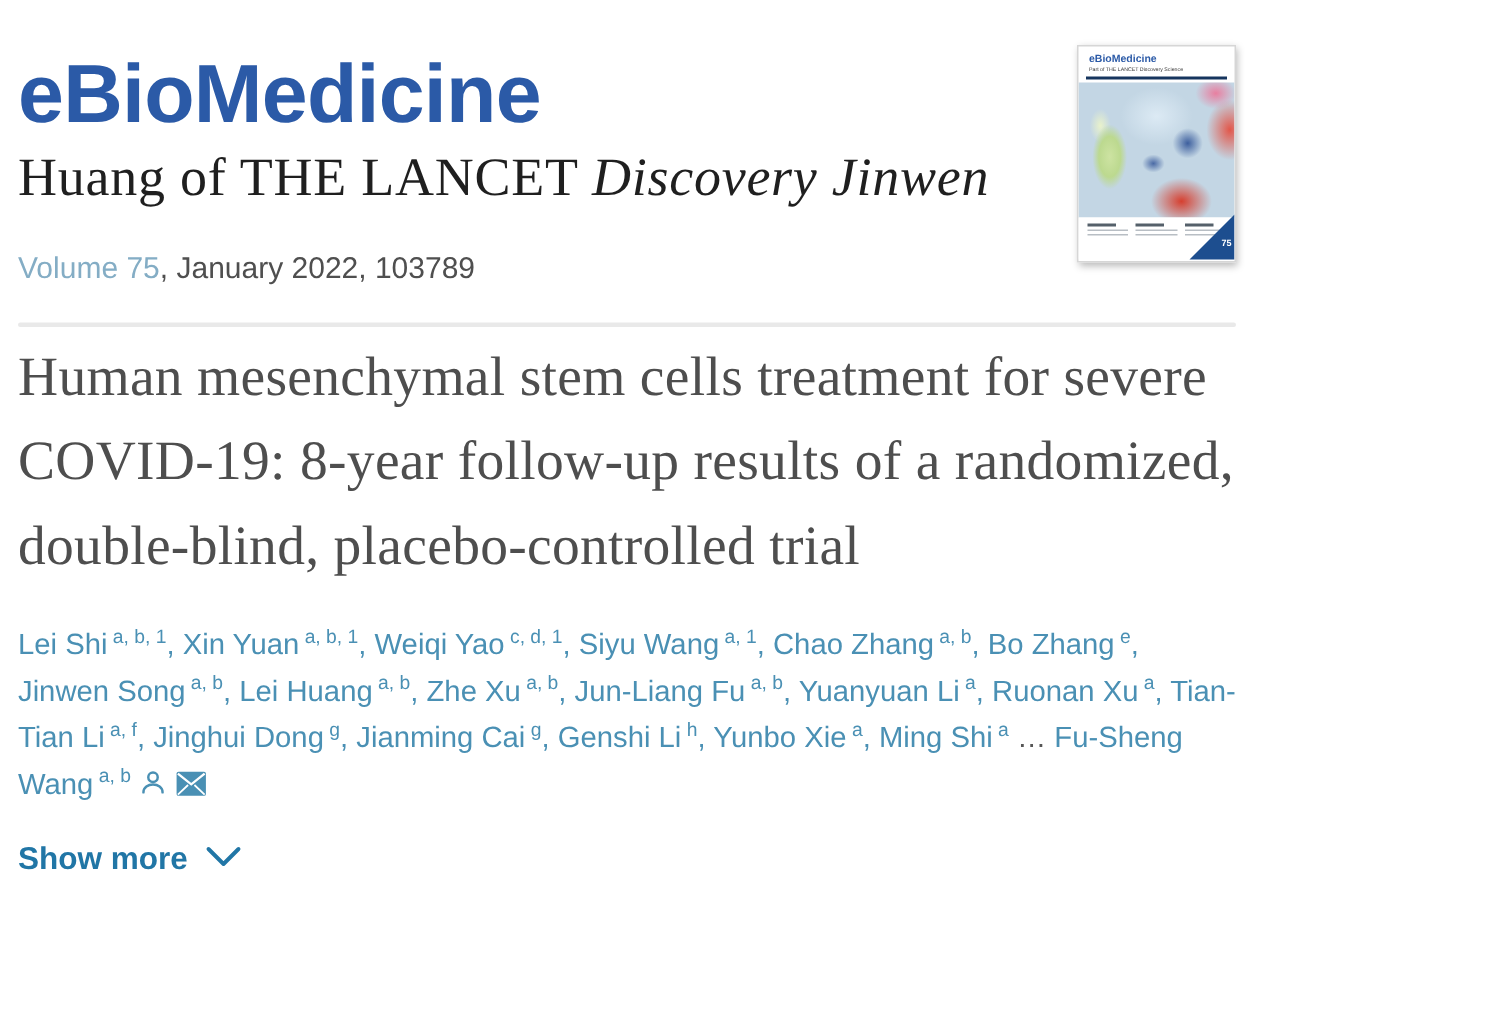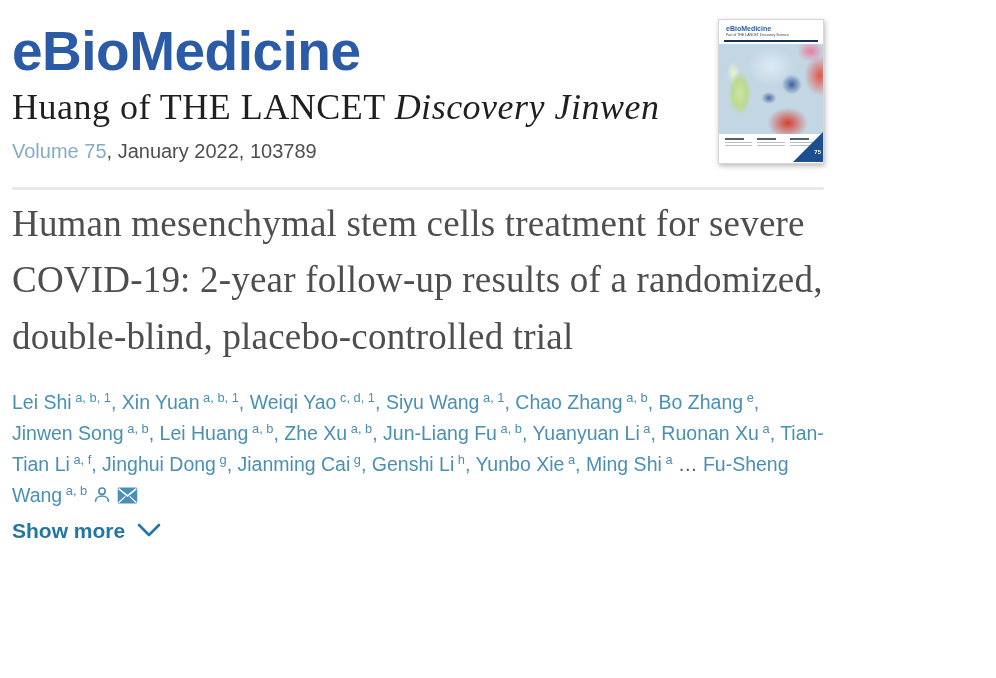--- a/index.html
+++ b/index.html
@@ -3,42 +3,42 @@
 <meta charset="utf-8">
 <style>
   * { margin: 0; padding: 0; box-sizing: border-box; }
   html, body { width: 996px; height: 678px; }
   body {
     background: #ffffff;
     font-family: "Liberation Sans", sans-serif;
     color: #505050;
     overflow: hidden;
   }
-  .page { position: relative; width: 836px; height: 678px; padding: 21px 12px 0 12px; }
+  .page { position: relative; width: 836px; height: 678px; padding: 32px 12px 0 12px; }
 
   
   header { position: relative; }
   h1.journal-title {
     font-size: 55px;
     font-weight: 600;
     letter-spacing: -0.5px;
     color: #2b5aa7;
     line-height: 1.1;
     cursor: pointer;
   }
   .tagline {
     margin-top: 4px;
     font-family: "Liberation Serif", serif;
     font-size: 36px;
     font-weight: 400;
     color: #1f1f1f;
     letter-spacing: 0.5px;
   }
   .tagline em { font-style: italic; }
-  .volume-line { margin-top: 12px; font-size: 20px; color: #4f4f4f; }
+  .volume-line { margin-top: 29px; font-size: 20px; color: #4f4f4f; }
   .volume-link { color: #84adc5; text-decoration: none; cursor: pointer; }
 
   
   .cover {
     position: absolute;
     top: -2px;
     right: 0px;
     width: 106px;
     height: 145px;
     background: #ffffff;
@@ -120,21 +120,21 @@
     color: #4a90b4;
   }
   .author { cursor: pointer; }
   .authors sup { font-size: 0.66em; line-height: 0; }
   .ellipsis { color: #565656; }
   .author-icon { display: inline-block; vertical-align: -2px; margin-left: 6px; cursor: pointer; }
   .show-more {
     display: inline-flex;
     align-items: center;
     gap: 12px;
-    margin-top: 6px;
+    margin-top: 20px;
     border: none;
     background: none;
     font-family: "Liberation Sans", sans-serif;
     font-size: 21px;
     font-weight: bold;
     color: #2176a6;
     cursor: pointer;
     padding: 0;
     justify-content: center;
   }
@@ -179,21 +179,21 @@
 
     <div class="volume-line"><a class="volume-link">Volume 75</a><span>, January 2022, 103789</span></div>
 
   </header>
 
   <hr class="divider">
 
   <main>
 
 
-    <h2 class="article-title">Human mesenchymal stem cells treatment for severe COVID-19: 2-year follow-up results of a randomized, double-blind, placebo-controlled trial</h2>
+    <h2 class="article-title">Human mesenchymal stem cells treatment for severe COVID-19: 8-year follow-up results of a randomized, double-blind, placebo-controlled trial</h2>
 
     <p class="authors"><span><span class="author">Lei Shi<sup> a, b, 1</sup></span>, <span class="author">Xin Yuan<sup> a, b, 1</sup></span>, <span class="author">Weiqi Yao<sup> c, d, 1</sup></span>, <span class="author">Siyu Wang<sup> a, 1</sup></span>, <span class="author">Chao Zhang<sup> a, b</sup></span>, <span class="author">Bo Zhang<sup> e</sup></span>, <span class="author">Jinwen Song<sup> a, b</sup></span>, <span class="author">Lei Huang<sup> a, b</sup></span>, <span class="author">Zhe Xu<sup> a, b</sup></span>, <span class="author">Jun-Liang Fu<sup> a, b</sup></span>, <span class="author">Yuanyuan Li<sup> a</sup></span>, <span class="author">Ruonan Xu<sup> a</sup></span>, <span class="author">Tian-Tian Li<sup> a, f</sup></span>, <span class="author">Jinghui Dong<sup> g</sup></span>, <span class="author">Jianming Cai<sup> g</sup></span>, <span class="author">Genshi Li<sup> h</sup></span>, <span class="author">Yunbo Xie<sup> a</sup></span>, <span class="author">Ming Shi<sup> a</sup></span><span class="ellipsis"> … </span><span class="author">Fu-Sheng Wang<sup> a, b</sup></span></span><span class="author-icon"><svg width="18" height="19" viewBox="0 0 24 24">
             <circle cx="12" cy="7.5" r="4.2" fill="none" stroke="#4a90b4" stroke-width="2.2"></circle>
             <path d="M3.5 21c0-4.5 4.2-7 8.5-7s8.5 2.5 8.5 7" fill="none" stroke="#4a90b4" stroke-width="2.2" stroke-linecap="round"></path>
           </svg></span><span class="author-icon"><svg width="21" height="17" viewBox="0 0 24 20">
             <rect x="0.5" y="0.5" width="23" height="19" rx="1.5" fill="#4a90b4"></rect>
             <path d="M1.5 2l10.5 8.5L22.5 2" stroke="#ffffff" stroke-width="1.8" fill="none"></path>
             <path d="M1.5 18.5l8-7.5M22.5 18.5l-8-7.5" stroke="#ffffff" stroke-width="1.4" fill="none"></path>
           </svg></span></p>
 

